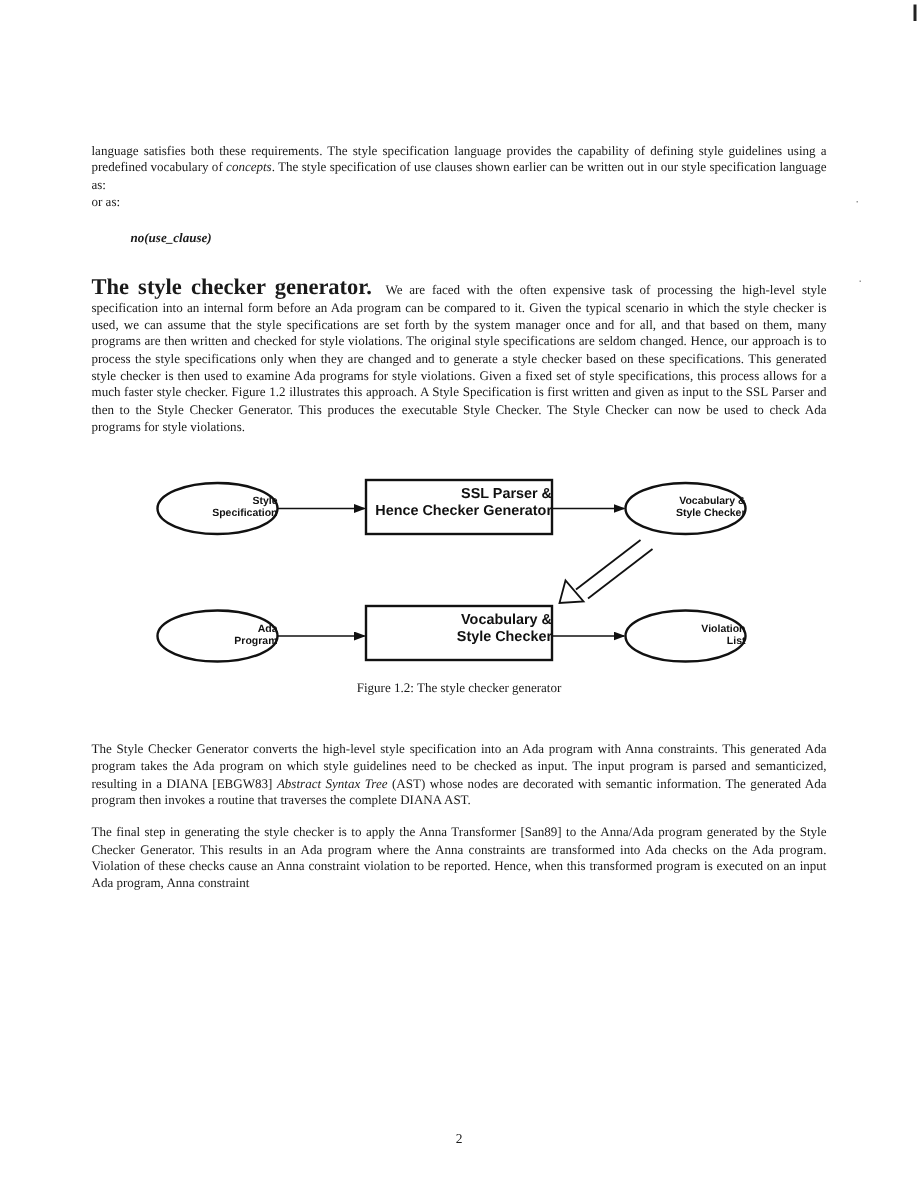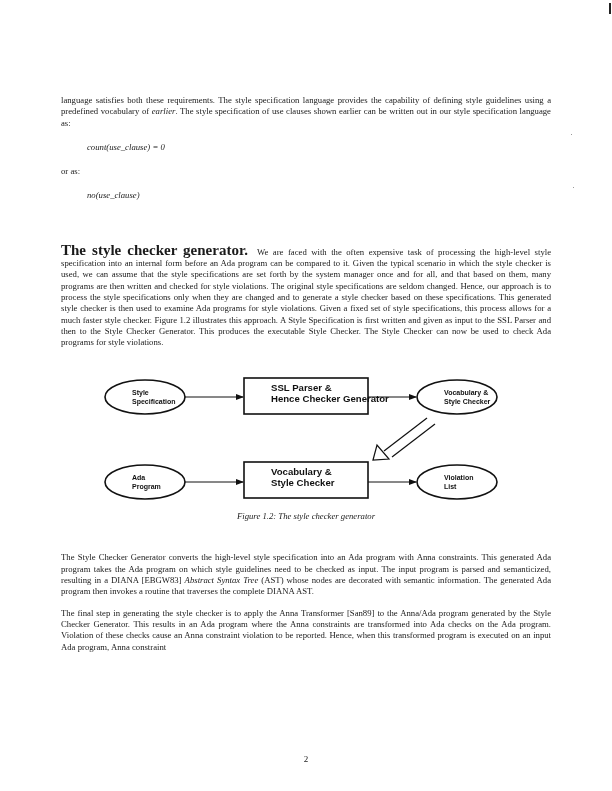--- a/index.html
+++ b/index.html
@@ -11,37 +11,36 @@
           font-family: "Liberation Serif", serif; font-size: 8.7px; line-height: 11.3px; }
   p { margin: 0; text-align: justify; }
   .formula { font-style: italic; margin: 9px 0 9px 26px; }
   .runhead { font-weight: bold; font-size: 15px; }
   .gap-s { height: 5px; }
   .gap-m { height: 15px; }
   em { font-style: italic; }
   .figure { position: relative; width: 490px; height: 170px; margin-top: 4px; }
   .figure svg { position: absolute; left: 0; top: 0; }
   .fig-label { position: absolute; font-family: "Liberation Sans", sans-serif; font-weight: bold;
-               text-align: left; color: #111; line-height: 1.15; margin-left: 27px; }
+               text-align: right; color: #111; line-height: 1.15; }
   .caption { position: absolute; left: 0; width: 490px; top: 137px; text-align: center; font-size: 8.7px; }
   .pagenum { position: absolute; left: 0; width: 612px; top: 754px; text-align: center;
              font-family: "Liberation Serif", serif; font-size: 9px; }
 </style>
 </head>
 <body>
 
 <div class="corner-mark"></div>
 <div class="speck" style="left:571px;top:134px;"></div>
 <div class="speck" style="left:573px;top:187px;"></div>
 
 <div class="page">
-  <p><span>language satisfies both these requirements. The style specification language provides the capability of defining style guidelines using a predefined vocabulary of </span><em>earlier</em><span>. The style specification of use clauses shown earlier can be written out in our style specification language as:</span></p>
-  <div class="formula" style="margin-top:13px;margin-bottom:13px;">count(use_clause) = 0</div>
+  <p><span>language satisfies both these requirements. The style specification language provides the capability of defining style guidelines using a predefined vocabulary of </span><em>concepts</em><span>. The style specification of use clauses shown earlier can be written out in our style specification language as:</span></p>
   <p>or as:</p>
-  <div class="formula" style="margin-top:13px;margin-bottom:21px;">no(use_clause)</div>
+  <div class="formula" style="margin-top:13px;margin-bottom:1px;font-weight:bold;">no(use_clause)</div>
   <div class="gap-m" style="height:22px;"></div>
   <p><span class="runhead">The style checker generator.</span>&nbsp;&nbsp;<span>We are faced with the often expensive task of processing the high-level style specification into an internal form before an Ada program can be compared to it. Given the typical scenario in which the style checker is used, we can assume that the style specifications are set forth by the system manager once and for all, and that based on them, many programs are then written and checked for style violations. The original style specifications are seldom changed. Hence, our approach is to process the style specifications only when they are changed and to generate a style checker based on these specifications. This generated style checker is then used to examine Ada programs for style violations. Given a fixed set of style specifications, this process allows for a much faster style checker. Figure 1.2 illustrates this approach. A Style Specification is first written and given as input to the SSL Parser and then to the Style Checker Generator. This produces the executable Style Checker. The Style Checker can now be used to check Ada programs for style violations.</span></p>
 
   <div class="figure" style="margin-top:22px;">
     <svg width="490" height="150" viewBox="0 0 490 150">
       <defs>
         <marker id="ah" markerWidth="8" markerHeight="6" refX="7" refY="3" orient="auto">
           <path d="M0,0 L8,3 L0,6 Z" fill="#111"></path>
         </marker>
       </defs>
@@ -79,21 +78,21 @@
         <div>Program</div>
     </div>
     <div class="fig-label" style="left:183px;top:96px;width:124px;font-size:9.6px;">
       <div>Vocabulary &amp;</div>
         <div>Style Checker</div>
     </div>
     <div class="fig-label" style="left:356px;top:104px;width:80px;font-size:7px;">
       <div>Violation</div>
         <div>List</div>
     </div>
-    <div class="caption" style="top:141px;font-style:italic;">Figure 1.2: The style checker generator</div>
+    <div class="caption" style="top:141px;">Figure 1.2: The style checker generator</div>
   </div>
 
   <div style="height:12px;"></div>
   <p><span>The Style Checker Generator converts the high-level style specification into an Ada program with Anna constraints. This generated Ada program takes the Ada program on which style guidelines need to be checked as input. The input program is parsed and semanticized, resulting in a DIANA [EBGW83] </span><em>Abstract Syntax Tree</em><span> (AST) whose nodes are decorated with semantic information. The generated Ada program then invokes a routine that traverses the complete DIANA AST.</span></p>
   <div class="gap-s"></div>
   <div class="gap-s"></div>
   <p>The final step in generating the style checker is to apply the Anna Transformer [San89] to the Anna/Ada program generated by the Style Checker Generator. This results in an Ada program where the Anna constraints are transformed into Ada checks on the Ada program. Violation of these checks cause an Anna constraint violation to be reported. Hence, when this transformed program is executed on an input Ada program, Anna constraint</p>
 </div>
 
 <div class="pagenum">2</div>

